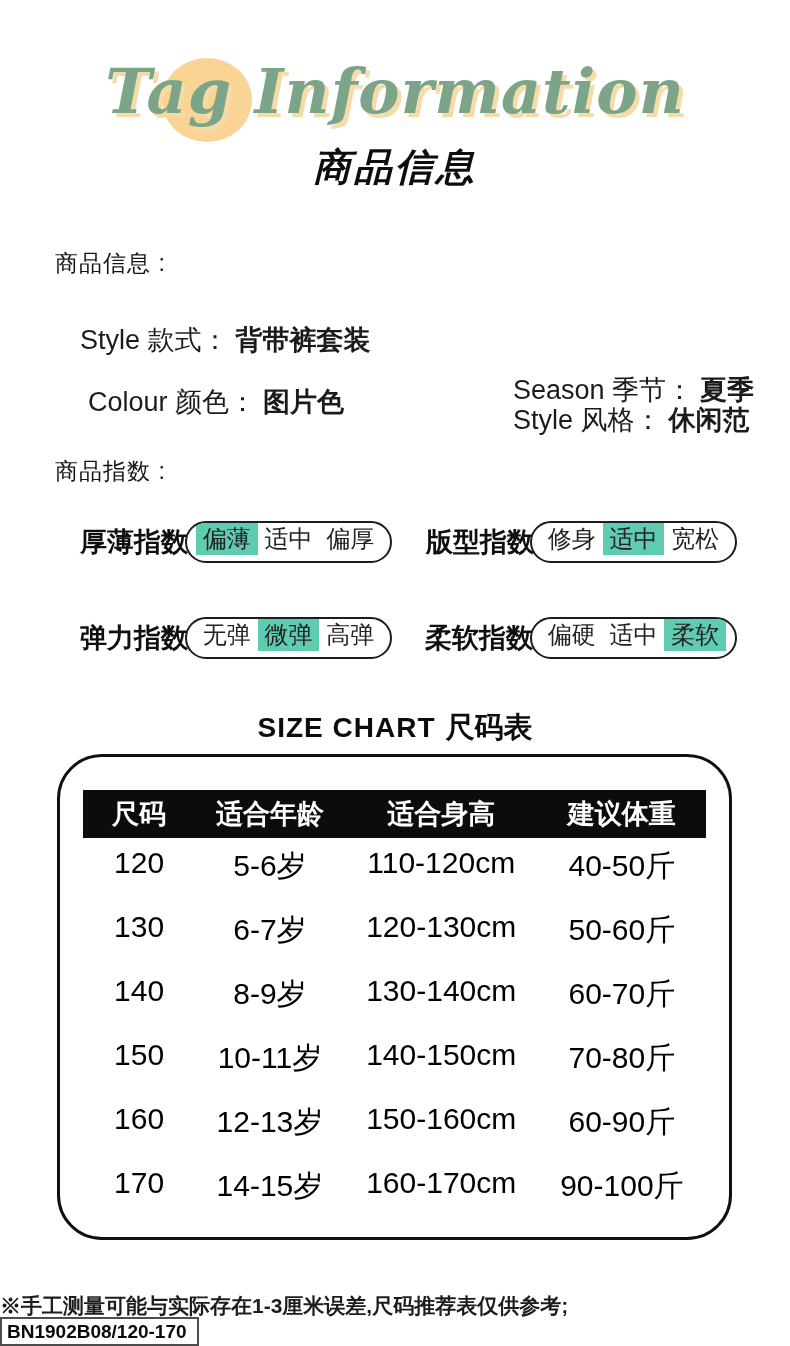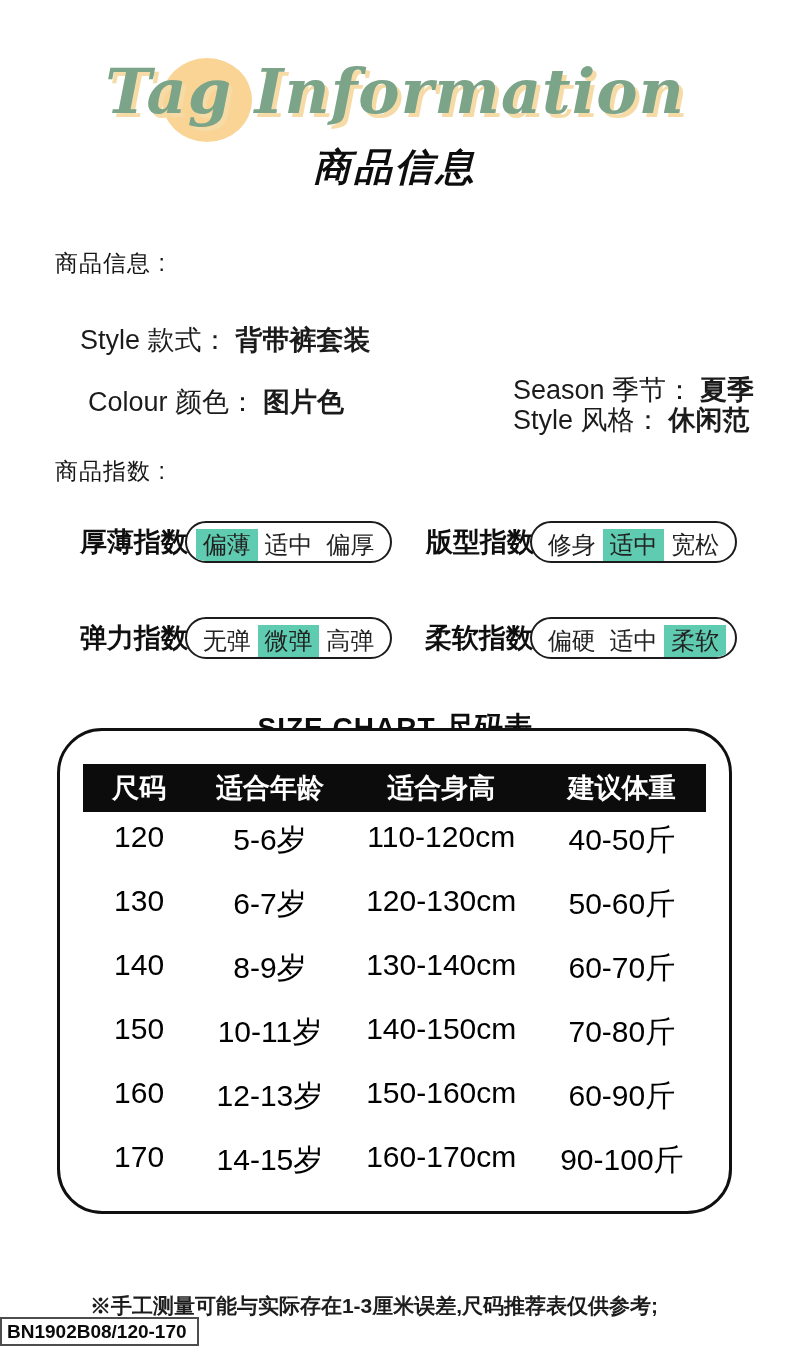--- a/index.html
+++ b/index.html
@@ -23,46 +23,46 @@
   .field{position:absolute;font-size:27px;color:#1b1b1b;white-space:nowrap;}
   .field .lab{font-weight:400;}
   .field .val{font-weight:700;margin-left:7px;}
   .f0{left:80px;top:322px;}
   .f1{left:513px;top:332px;margin-top:40px;}
   .f2{left:80px;top:384px;margin-left:8px;}
   .f3{left:513px;top:402px;}
   
   .idx-label{position:absolute;font-size:27px;font-weight:700;color:#0f0f0f;line-height:42px;white-space:nowrap;}
   .pill{position:absolute;width:207px;height:42px;box-sizing:border-box;
-    border:2.5px solid #1c1c1c;border-radius:22px;display:flex;align-items:flex-end;
+    border:2.5px solid #1c1c1c;border-radius:22px;display:flex;align-items:flex-start;
     padding:0 9px;background:#fff;overflow:hidden;}
   .pill .opt{flex:1;display:flex;align-items:center;justify-content:center;
     font-size:24px;font-weight:500;color:#222;white-space:nowrap;}
   .pill .opt.hl{background:var(--hl,#5fcbb0);}
   .il0{left:80px;top:521px;}  .p0{left:185px;top:521px;}
   .il1{left:426px;top:521px;} .p1{left:530px;top:521px;}
   .il2{left:80px;top:617px;}  .p2{left:185px;top:617px;}
   .il3{left:425px;top:617px;} .p3{left:530px;top:617px;}
   
   .size-title{position:absolute;top:708px;left:0;width:790px;text-align:center;white-space:nowrap;}
   .size-title .en{font-size:28px;font-weight:900;letter-spacing:1px;color:#0c0c0c;}
   .size-title .zh{font-size:29px;font-weight:700;color:#0c0c0c;margin-left:10px;margin-top:10px;}
-  .tablebox{position:absolute;left:57px;top:728px;width:675px;height:486px;
+  .tablebox{position:absolute;left:57px;top:754px;width:675px;height:486px;
     box-sizing:border-box;border:3px solid #101010;border-radius:45px;background:#fff;}
   .thead{margin:33px 23px 0 23px;height:48px;background:#0c0c0c;color:#fff;
     display:flex;align-items:center;font-size:27px;font-weight:700;}
   .tbody{display:flex;flex-direction:column;justify-content:space-around;
     padding:6px 23px 16px 23px;height:364px;gap:20px;}
   .trow{display:flex;font-size:30px;font-weight:500;color:#000;}
   .c0{width:18%;text-align:center;}
   .c1{width:24%;text-align:center;}
   .c2{width:31%;text-align:center;}
   .c3{width:27%;text-align:center;}
   
-  .footnote{position:absolute;top:1292px;left:0;width:748px;text-align:center;
+  .footnote{position:absolute;top:1292px;left:0;width:748px;text-align:left;
     font-size:21px;font-weight:700;color:#1c1c1c;}
   .sku{position:absolute;left:0;top:1317px;box-sizing:border-box;height:29px;
     border:2px solid #4d4d4d;background:#fff;padding:0 10px 0 5px;
     font-size:19px;font-weight:700;color:#0a0a0a;line-height:26px;white-space:nowrap;}
 </style>
 </head>
 <body>
 
 <div class="page">
 

